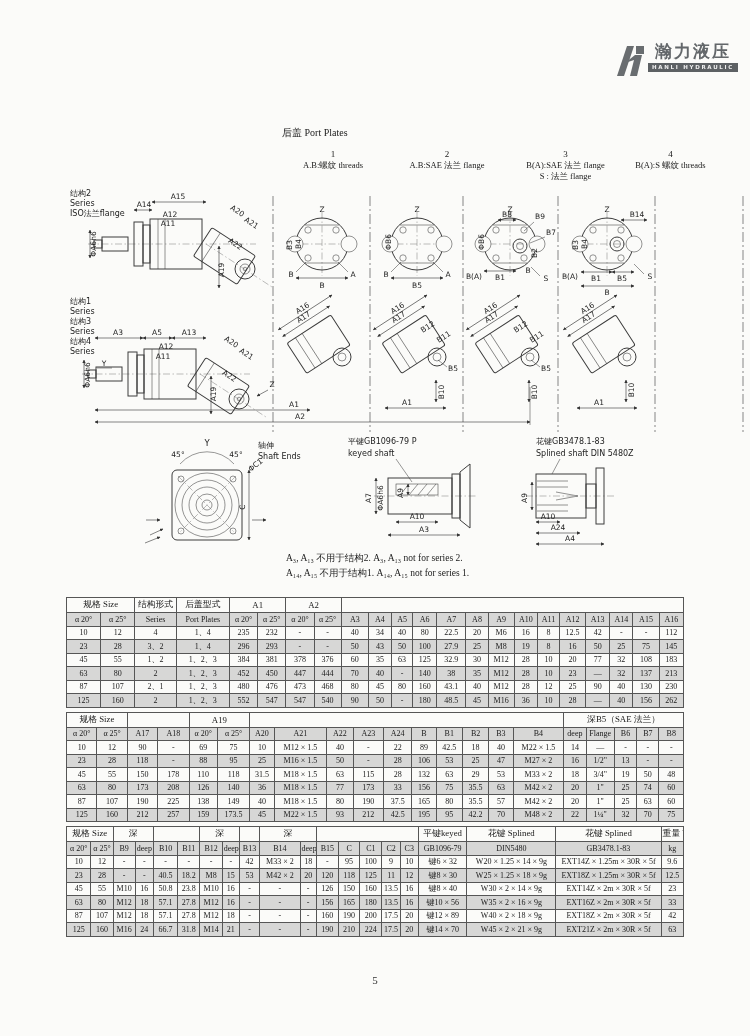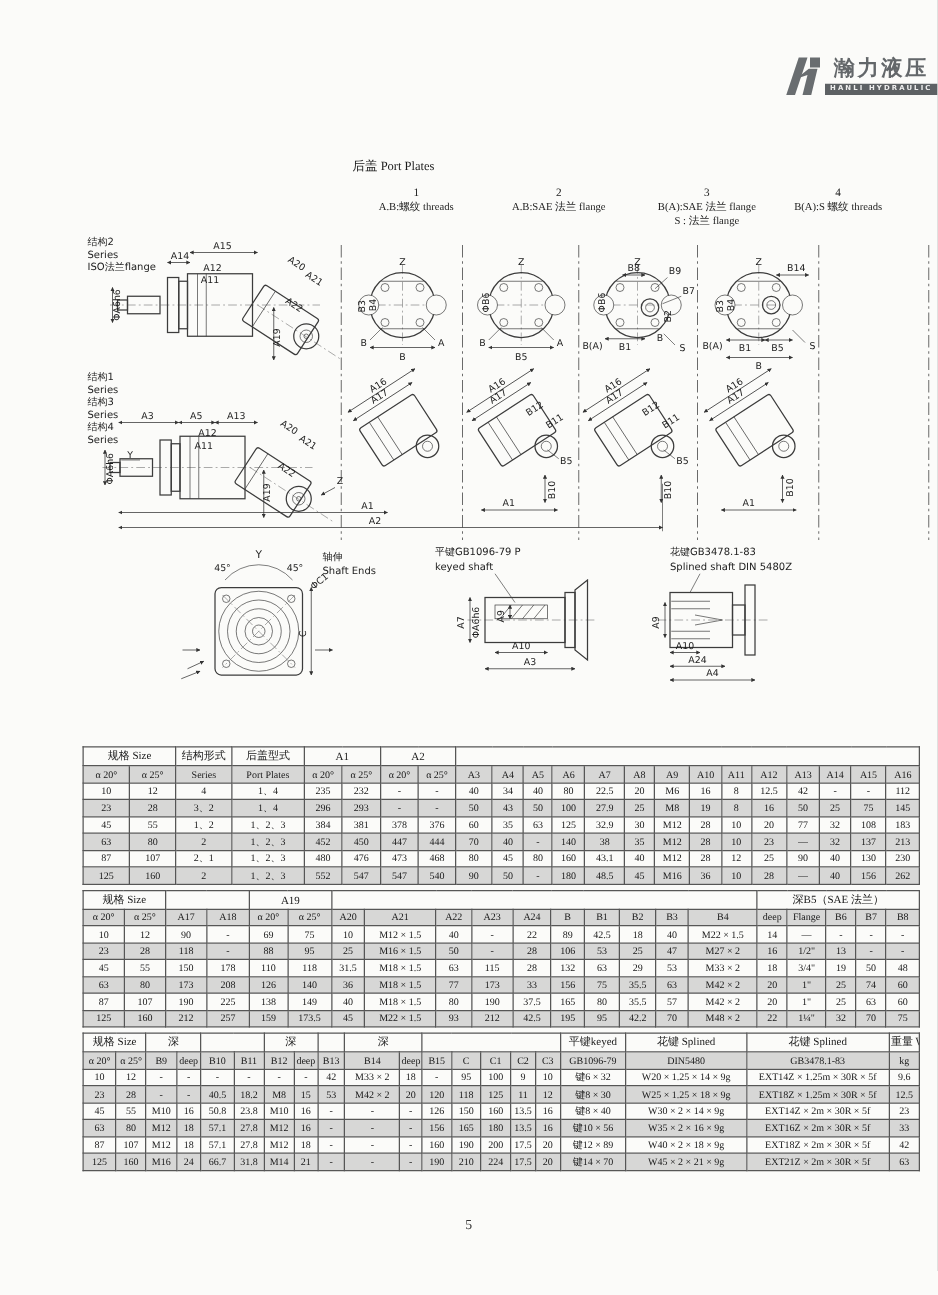--- a/index.html
+++ b/index.html
@@ -1,19 +1,19 @@
 <!DOCTYPE html>
 <html><head>
 <meta charset="utf-8">
 <style>
   body{margin:0;background:#8f8f8f;display:flex;justify-content:center}
   .page{position:relative;width:750px;height:1036px;background:#fbfbf9;overflow:hidden;
         font-family:"Liberation Serif",serif;color:#1a1a1a}
   
-  .logo{position:absolute;top:42px;right:0;display:flex;align-items:center;gap:3px}
+  .logo{position:absolute;top:42px;right:12px;display:flex;align-items:flex-start;gap:3px}
   .logo-col{display:flex;flex-direction:column;align-items:center}
   .logo-cn{font-family:"DejaVu Sans",sans-serif;font-weight:bold;font-size:17px;
            letter-spacing:2px;color:#63676a;line-height:1.1}
   .logo-en{margin-top:2px;background:#5d6164;color:#efefef;font:600 5.5px "DejaVu Sans",sans-serif;
            letter-spacing:1.7px;padding:1.5px 4px;text-align:center;align-self:stretch}
   
   .title{position:absolute;left:68px;top:118px}
   .t1{font-weight:bold;font-size:13px}
   .t2{font-size:12.5px;margin-top:8px}
   
@@ -28,21 +28,21 @@
   .sep{stroke:#555;stroke-width:.7;stroke-dasharray:10 3 2 3;fill:none}
   .dm{stroke:#333;stroke-width:.6;fill:none;marker-start:url(#ar);marker-end:url(#ar)}
   .am{stroke:#333;stroke-width:.6;fill:none;marker-end:url(#ar)}
   .xl{stroke:#333;stroke-width:.5;fill:none}
   .d{font:7.5px "DejaVu Sans",sans-serif;fill:#1c1c1c;text-anchor:middle}
   .cap{font:8px "DejaVu Sans",sans-serif;fill:#222;text-anchor:start}
   
   .notes{position:absolute;left:286px;top:551px;font-size:9.5px;line-height:15px}
   
   .tables{position:absolute;left:66px;top:597px}
-  table.spec{border-collapse:collapse;table-layout:fixed;width:670px;margin-bottom:4px;
+  table.spec{border-collapse:collapse;table-layout:fixed;width:618px;margin-bottom:4px;
              border:1.5px solid #444}
   table.spec td{border:1px solid #565656;text-align:center;font-size:8px;padding:0 1px;
                 height:12.5px;white-space:nowrap;overflow:hidden}
   table.spec tr.grp td{height:14px;font-size:8.8px}
   table.spec tr.colh td{background:#d7d7d6}
   table.spec tr.alt td{background:#d7d7d6}
   .pageno{position:absolute;left:0;right:0;bottom:50px;text-align:center;font-size:11px;color:#333}
 </style>
 </head>
 <body>
@@ -338,20 +338,24 @@
     <line class="dm" x1="532" y1="300" x2="532" y2="328"></line>
     <text class="d" x="527" y="316" transform="rotate(-90 527 316)">A9</text>
     <line class="dm" x1="536" y1="340" x2="560" y2="340"></line>
     <text class="d" x="548" y="337">A10</text>
     <line class="dm" x1="536" y1="351" x2="580" y2="351"></line>
     <text class="d" x="558" y="348">A24</text>
     <line class="dm" x1="536" y1="362" x2="604" y2="362"></line>
     <text class="d" x="570" y="359">A4</text>
   </svg>
 
+  <div class="notes">
+    <div>A₃, A₁₃ 不用于结构2. A₃, A₁₃ not for series 2.</div>
+    <div>A₁₄, A₁₅ 不用于结构1. A₁₄, A₁₅ not for series 1.</div>
+  </div>
 
   <div class="tables">
     <table class="spec">
         <colgroup>
           <col style="width: 34px;">
           <col style="width: 34px;">
           <col style="width: 41px;">
           <col style="width: 53px;">
           <col style="width: 28px;">
           <col style="width: 28px;">

